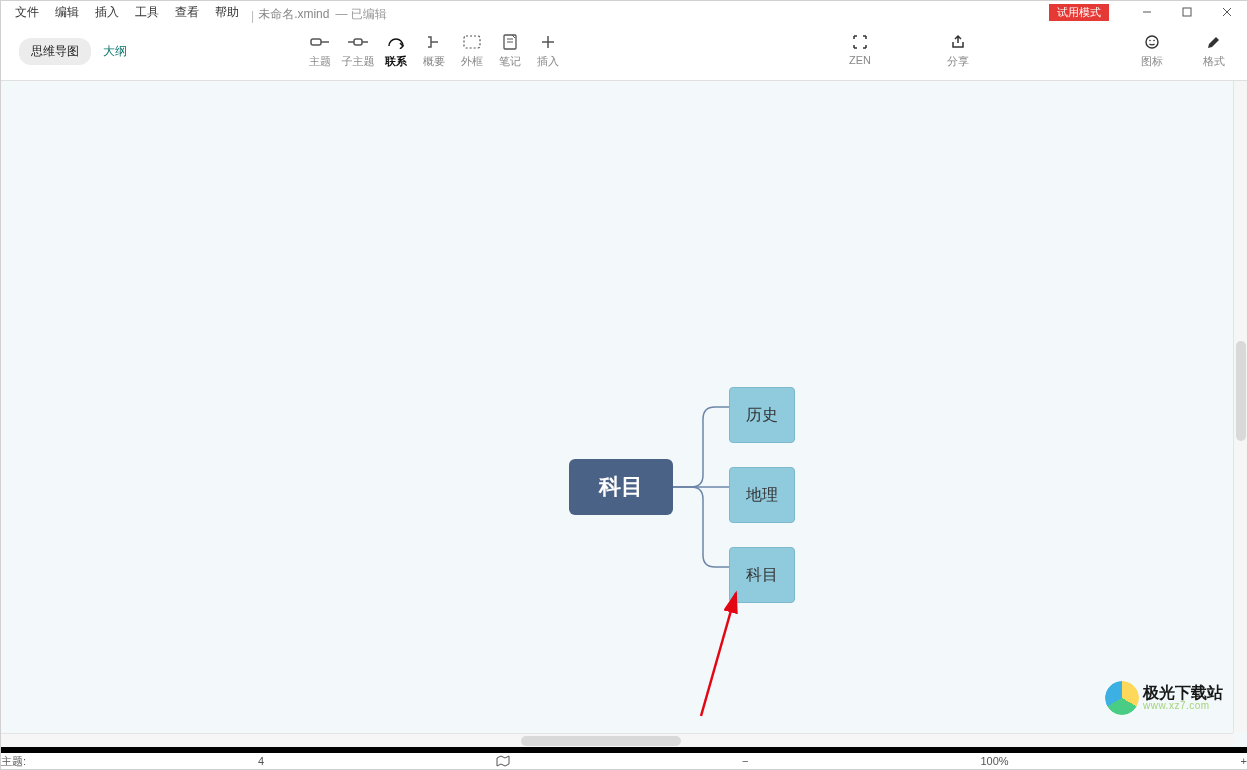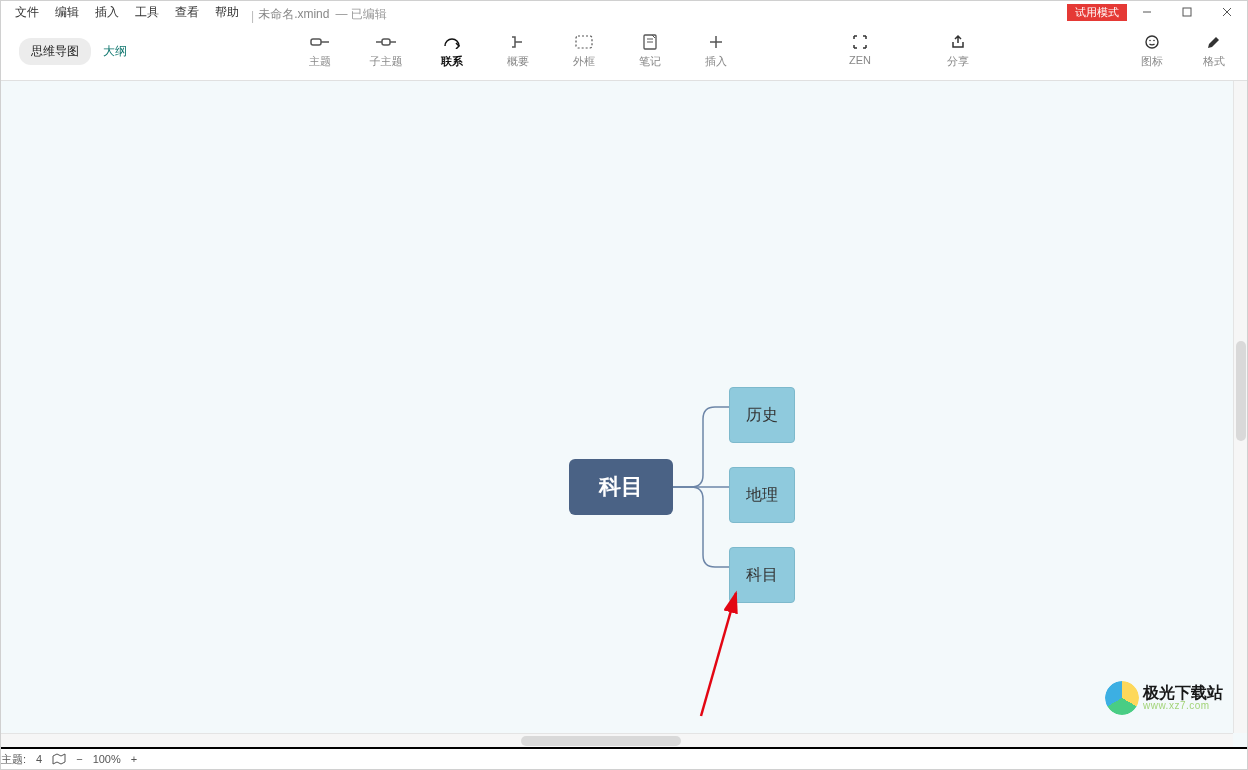--- a/index.html
+++ b/index.html
@@ -4,49 +4,49 @@
 <style>
 *{box-sizing:border-box;margin:0;padding:0;font-family:"Microsoft YaHei",Arial,sans-serif;user-select:none}
 html,body{width:1248px;height:770px;overflow:hidden;background:#fff}
 .app{width:1248px;height:770px;border:1px solid #d0d0d0;display:flex;flex-direction:column;position:relative}
 .menubar{height:22px;display:flex;align-items:flex-end;font-size:12px;color:#333;background:#fff;padding-left:6px;position:relative}
 .menubar .menu-item{padding:2px 8px;cursor:pointer}
 .menubar .title-sep{color:#bbb;margin:0 4px}
 .menubar .doc-title{color:#888}
 .menubar .doc-state{color:#999;margin-left:6px}
 .winctrl{position:absolute;right:0;top:0;display:flex;height:22px;align-items:center}
-.winctrl .badge{background:#e53935;color:#fff;font-size:11px;padding:1px 8px;}
+.winctrl .badge{background:#e53935;color:#fff;font-size:11px;padding:1px 8px;margin-right:18px}
 .winctrl .wbtn{width:40px;height:22px;display:flex;align-items:center;justify-content:center;color:#555;cursor:pointer}
 .winctrl .wbtn svg{width:10px;height:10px}
 .toolbar{height:58px;border-bottom:1px solid #e0e0e0;display:flex;align-items:center;background:#fff;position:relative}
 .toolbar-left{display:flex;align-items:flex-start;gap:6px;padding-left:18px}
 .seg{display:flex;align-items:center}
 .seg-btn{font-size:12px;color:#0f766e;padding:5px 12px;border-radius:12px;cursor:pointer}
 .seg-btn.active{background:#ececec;color:#222}
-.toolbar-mid{position:absolute;left:300px;display:flex;gap:28px}
+.toolbar-mid{position:absolute;left:300px;display:flex;}
 .tbtn{display:flex;flex-direction:column;align-items:center;gap:4px;cursor:pointer;min-width:38px}
 .tbtn .ic{width:20px;height:16px;display:flex;align-items:center;justify-content:center;color:#555}
 .tbtn .lb{font-size:11px;color:#888}
 .tbtn.active .lb{color:#111;font-weight:600}
 .toolbar-rightA{position:absolute;left:840px;display:flex;gap:60px}
 .toolbar-right{position:absolute;right:14px;display:flex;gap:24px}
 .canvas-wrap{flex:1;position:relative;background:#f3f9fb}
 .canvas{position:absolute;left:0;top:0;right:14px;bottom:14px;background:#f3f9fb}
 .scroll-v{position:absolute;right:0;top:0;width:14px;height:calc(100% - 14px);background:#f6f6f6;border-left:1px solid #e4e4e4}
 .scroll-v .thumb{position:absolute;left:2px;width:10px;background:#d9d9d9;border-radius:5px;top:260px;height:100px}
 .scroll-h{position:absolute;left:0;bottom:0;height:14px;width:calc(100% - 14px);background:#f6f6f6;border-top:1px solid #e4e4e4}
 .scroll-h .thumb{position:absolute;top:2px;height:10px;background:#d9d9d9;border-radius:5px;left:520px;width:160px}
 .central{position:absolute;left:568px;top:378px;width:104px;height:56px;background:#4a6285;color:#fff;font-size:22px;font-weight:700;display:flex;align-items:center;justify-content:center;border-radius:6px;cursor:pointer}
 .child{position:absolute;width:66px;height:56px;background:#8fcadd;color:#333;font-size:16px;display:flex;align-items:center;justify-content:center;border-radius:4px;cursor:pointer;border:1px solid #7db9cc}
 .child.c1{left:728px;top:306px}
 .child.c2{left:728px;top:386px}
 .child.c3{left:728px;top:466px}
 svg.connectors{position:absolute;left:0;top:0;pointer-events:none}
 .arrow-anno{position:absolute;pointer-events:none}
-.statusbar{height:22px;border-top:2px solid #000000;display:flex;align-items:center;justify-content:flex-start;font-size:11px;color:#555;padding-right:8px;gap:10px;background:#fff}
+.statusbar{height:22px;border-top:6px solid #000000;display:flex;align-items:center;justify-content:space-between;font-size:11px;color:#555;padding-right:0;gap:10px;background:#fff}
 .statusbar .sbtn{cursor:pointer;display:flex;align-items:center;gap:2px}
 .watermark{position:absolute;right:10px;bottom:18px;display:flex;align-items:center;gap:4px;opacity:.9;pointer-events:none}
 .watermark .logo{width:34px;height:34px;border-radius:50%;position:relative;overflow:hidden}
 .watermark .logo::before{content:"";position:absolute;inset:0;border-radius:50%;background:conic-gradient(#ffd54a 0 120deg,#37c978 120deg 240deg,#29a7e1 240deg 360deg)}
 .watermark .txt{display:flex;flex-direction:column;line-height:1}
 .watermark .t1{font-size:16px;color:#000000;font-weight:700}
 .watermark .t2{font-size:10px;color:#9ad06b;letter-spacing:.5px}
 </style>
 </head>
 <body>

